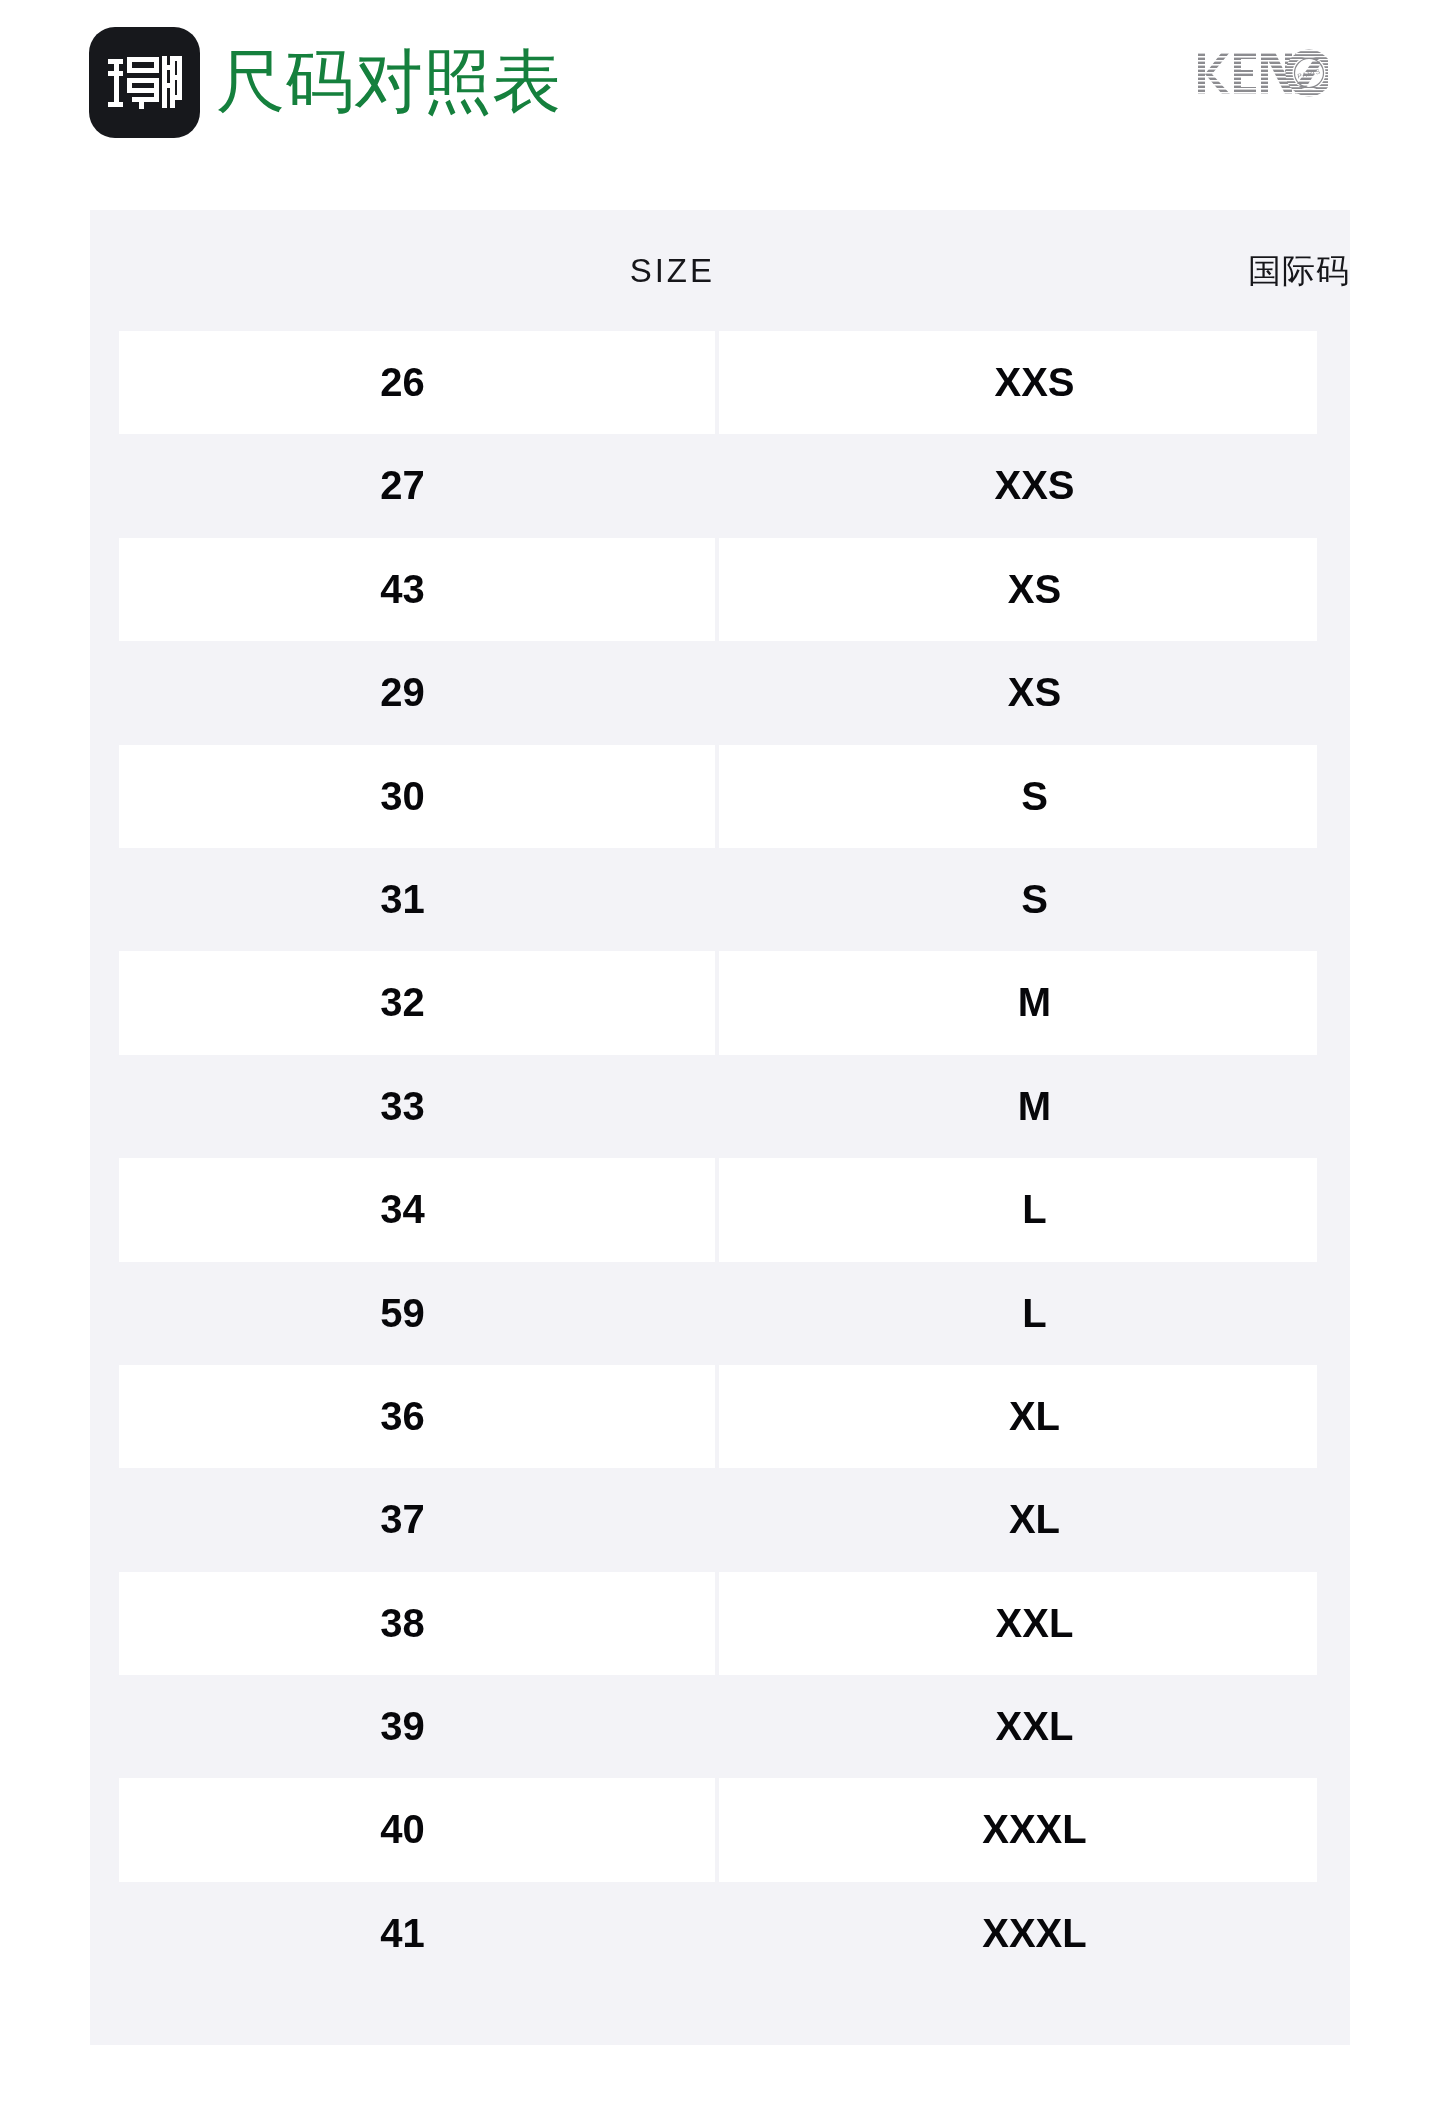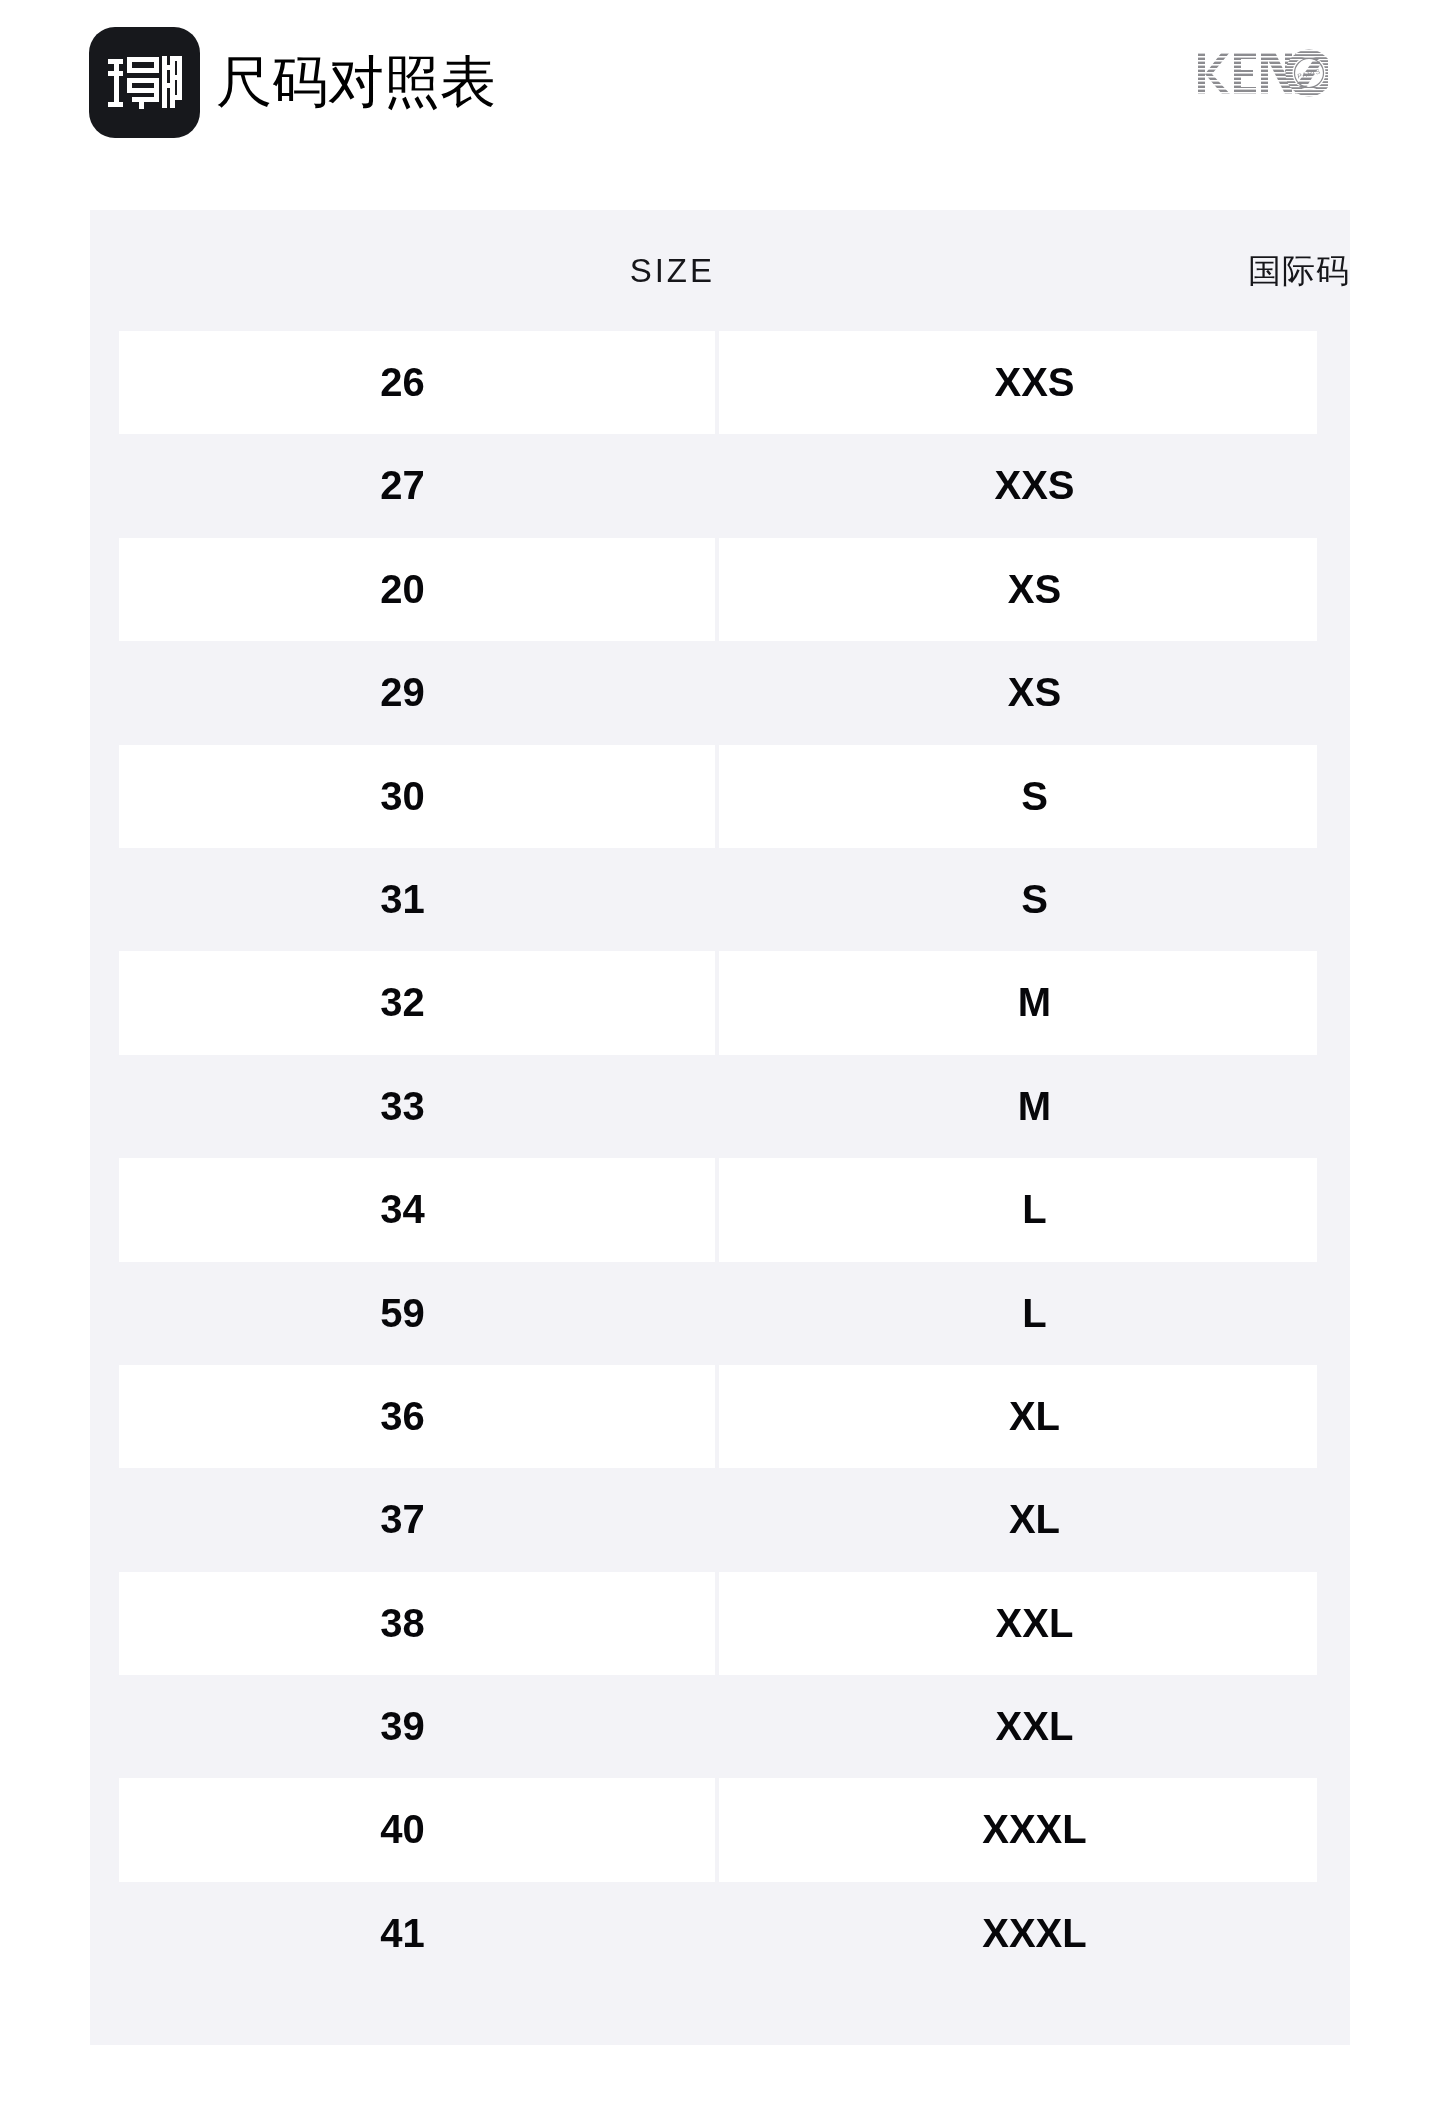--- a/index.html
+++ b/index.html
@@ -44,23 +44,23 @@
     overflow: hidden;
   }
   .brand-mark svg { display: block; }
 
   .page-title {
     position: absolute;
     left: 216px;
     top: 26px;
     height: 112px;
     line-height: 112px;
-    font-size: 56px;
+    font-size: 69px;
     font-weight: 400;
-    color: #000000;
+    color: #15803d;
     letter-spacing: 0px;
     white-space: nowrap;
   }
 
   .kenzo-logo {
     position: absolute;
     left: 1196px;
     top: 44px;
     width: 132px;
     height: 58px;
@@ -225,21 +225,21 @@
           <div class="cell a">26</div>
           <div class="cell b">XXS</div>
         </div>
         <div class="trow">
           <div class="cell a">27</div>
           <div class="cell b">XXS</div>
         </div>
         <div class="trow alt">
           <div class="cell-bg a"></div>
           <div class="cell-bg b"></div>
-          <div class="cell a">20</div>
+          <div class="cell a">43</div>
           <div class="cell b">XS</div>
         </div>
         <div class="trow">
           <div class="cell a">29</div>
           <div class="cell b">XS</div>
         </div>
         <div class="trow alt">
           <div class="cell-bg a"></div>
           <div class="cell-bg b"></div>
           <div class="cell a">30</div>

